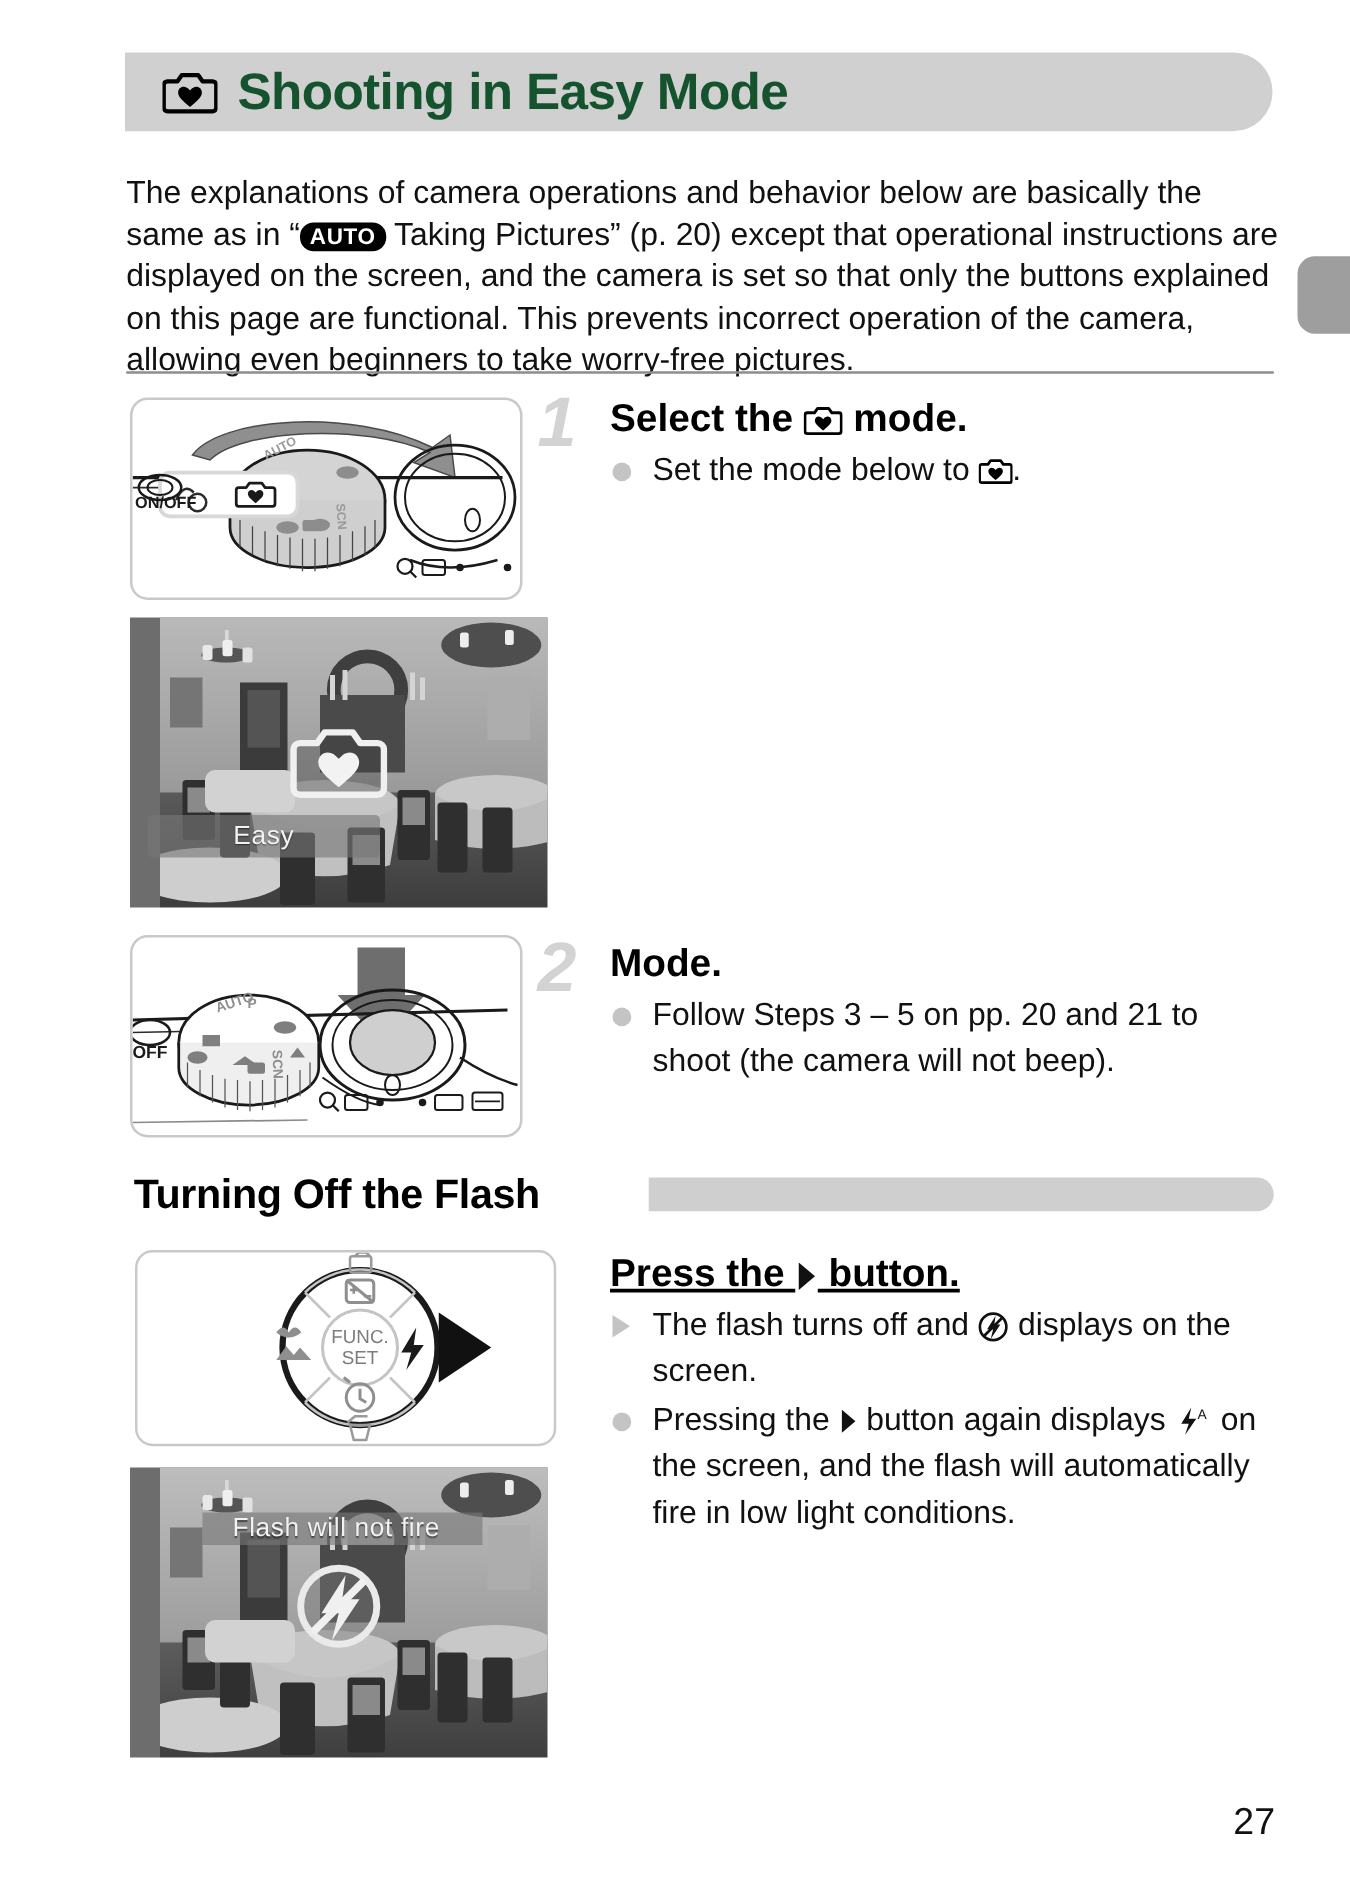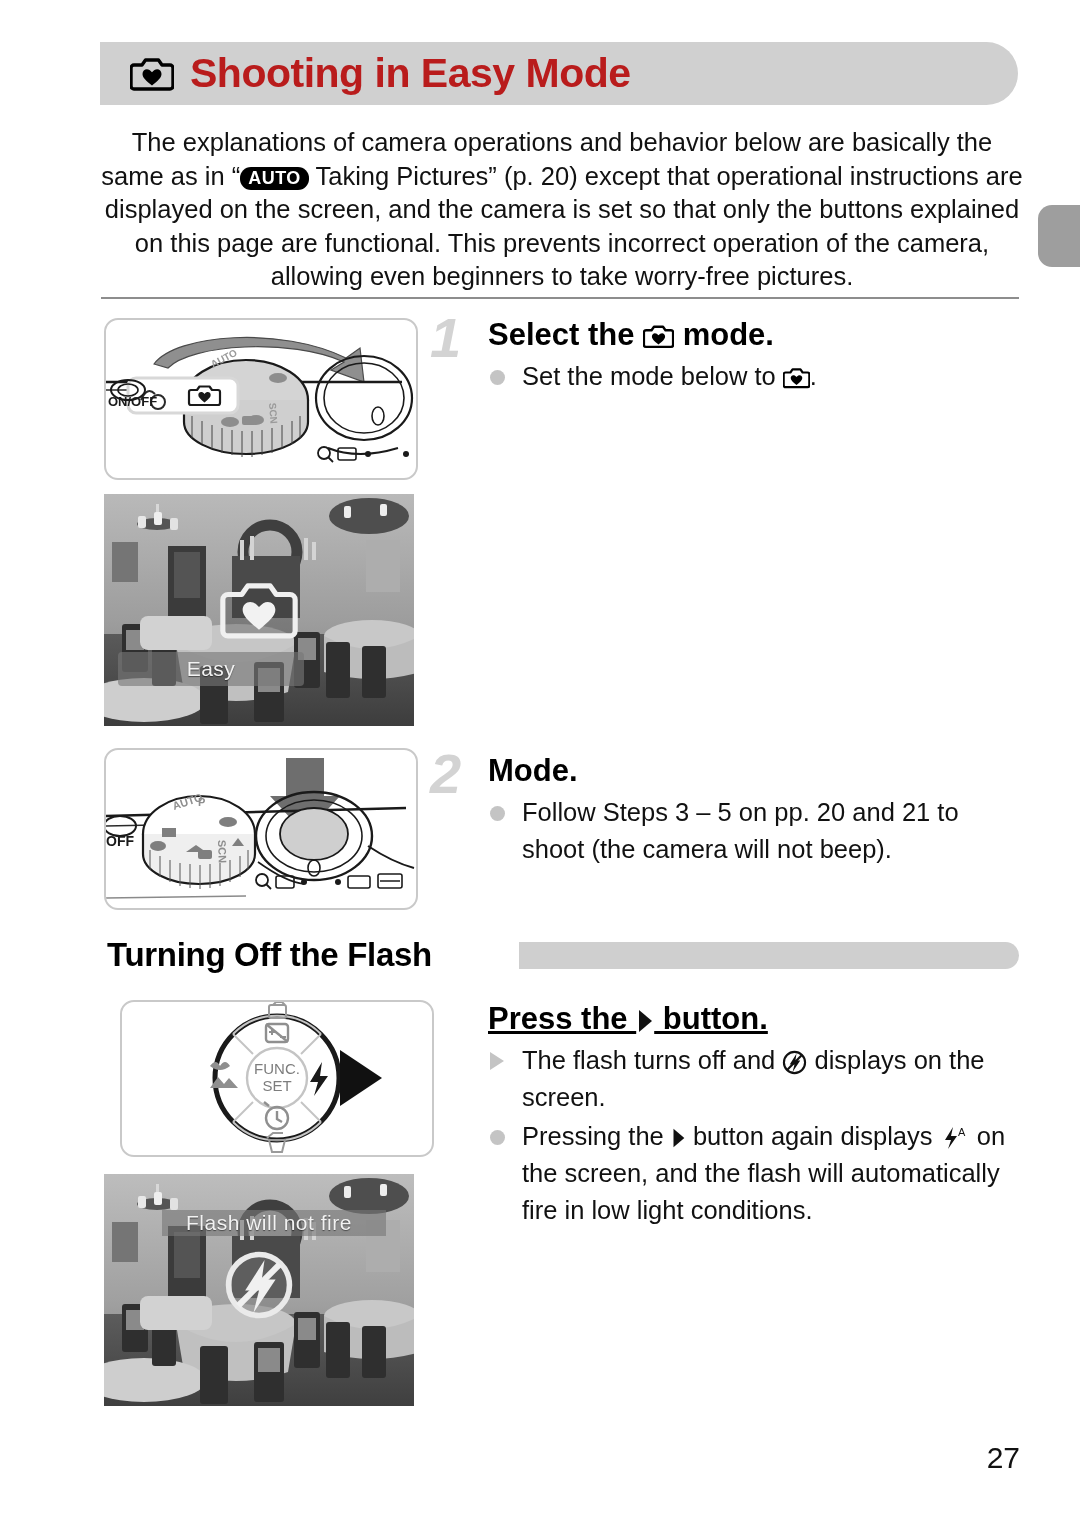--- a/index.html
+++ b/index.html
@@ -33,35 +33,34 @@
     border-radius: 0 32px 32px 0;
     display: flex;
     align-items: center;
   }
   .title-bar .cam-heart { margin-left: 30px; }
   .title-text {
     margin-left: 16px;
     font-size: 41px;
     font-weight: bold;
     letter-spacing: -0.5px;
-    color: #b91c1c;
+    color: #14532d;
   }
 
   
   .icon { display: inline-block; vertical-align: middle; line-height: 0; }
 
   
   .intro {
     position: absolute;
-    left: 101px; top: 126px;
+    left: 101px; top: 138px;
     width: 922px;
     font-size: 25.5px;
     line-height: 33.5px;
     color: #111;
-    text-align: center;
   }
   .auto-badge {
     display: inline-block;
     background: #000;
     color: #fff;
     font-weight: bold;
     font-size: 18px;
     letter-spacing: 0.5px;
     padding: 1px 8px 2px 8px;
     border-radius: 11px;
@@ -82,20 +81,21 @@
     position: absolute;
     background: #fff;
     border: 2px solid #c9c9c9;
     border-radius: 14px;
     overflow: hidden;
   }
   .photo-frame {
     position: absolute;
     overflow: hidden;
     background: #6d6d6d;
+    padding-left: 24px;
   }
 
   
   .step { position: absolute; }
   .step-num {
     position: absolute;
     left: 0; top: -6px;
     font-size: 56px;
     font-weight: bold;
     color: #d3d3d3;
@@ -434,21 +434,21 @@
       <span class="dot"></span><span>Follow Steps 3 – 5 on pp. 20 and 21 to shoot (the camera will not beep).</span>
     </div>
   </div>
 </div>
 
 <div class="sub-head">
   <div class="sub-head-bar"></div>
   <div class="sub-head-text">Turning Off the Flash</div>
 </div>
 
-<div class="fig-frame" style="left:120px; top:1000px; width:310px; height:153px;">
+<div class="fig-frame" style="left:108px; top:1000px; width:310px; height:153px;padding-left:23px;">
   <svg width="310" height="153" viewBox="0 0 310 153">
 
     <circle cx="155" cy="76" r="62" fill="#ffffff" stroke="#1a1a1a" stroke-width="5"></circle>
     <g fill="none" stroke="#c4c4c4" stroke-width="2">
       <path d="M111 32 A62 62 0 0 1 199 32"></path>
       <path d="M199 120 A62 62 0 0 1 111 120"></path>
       <path d="M111 32 L131 52"></path>
         <path d="M199 32 L179 52"></path>
       <path d="M111 120 L131 100"></path>
         <path d="M199 120 L179 100"></path>

